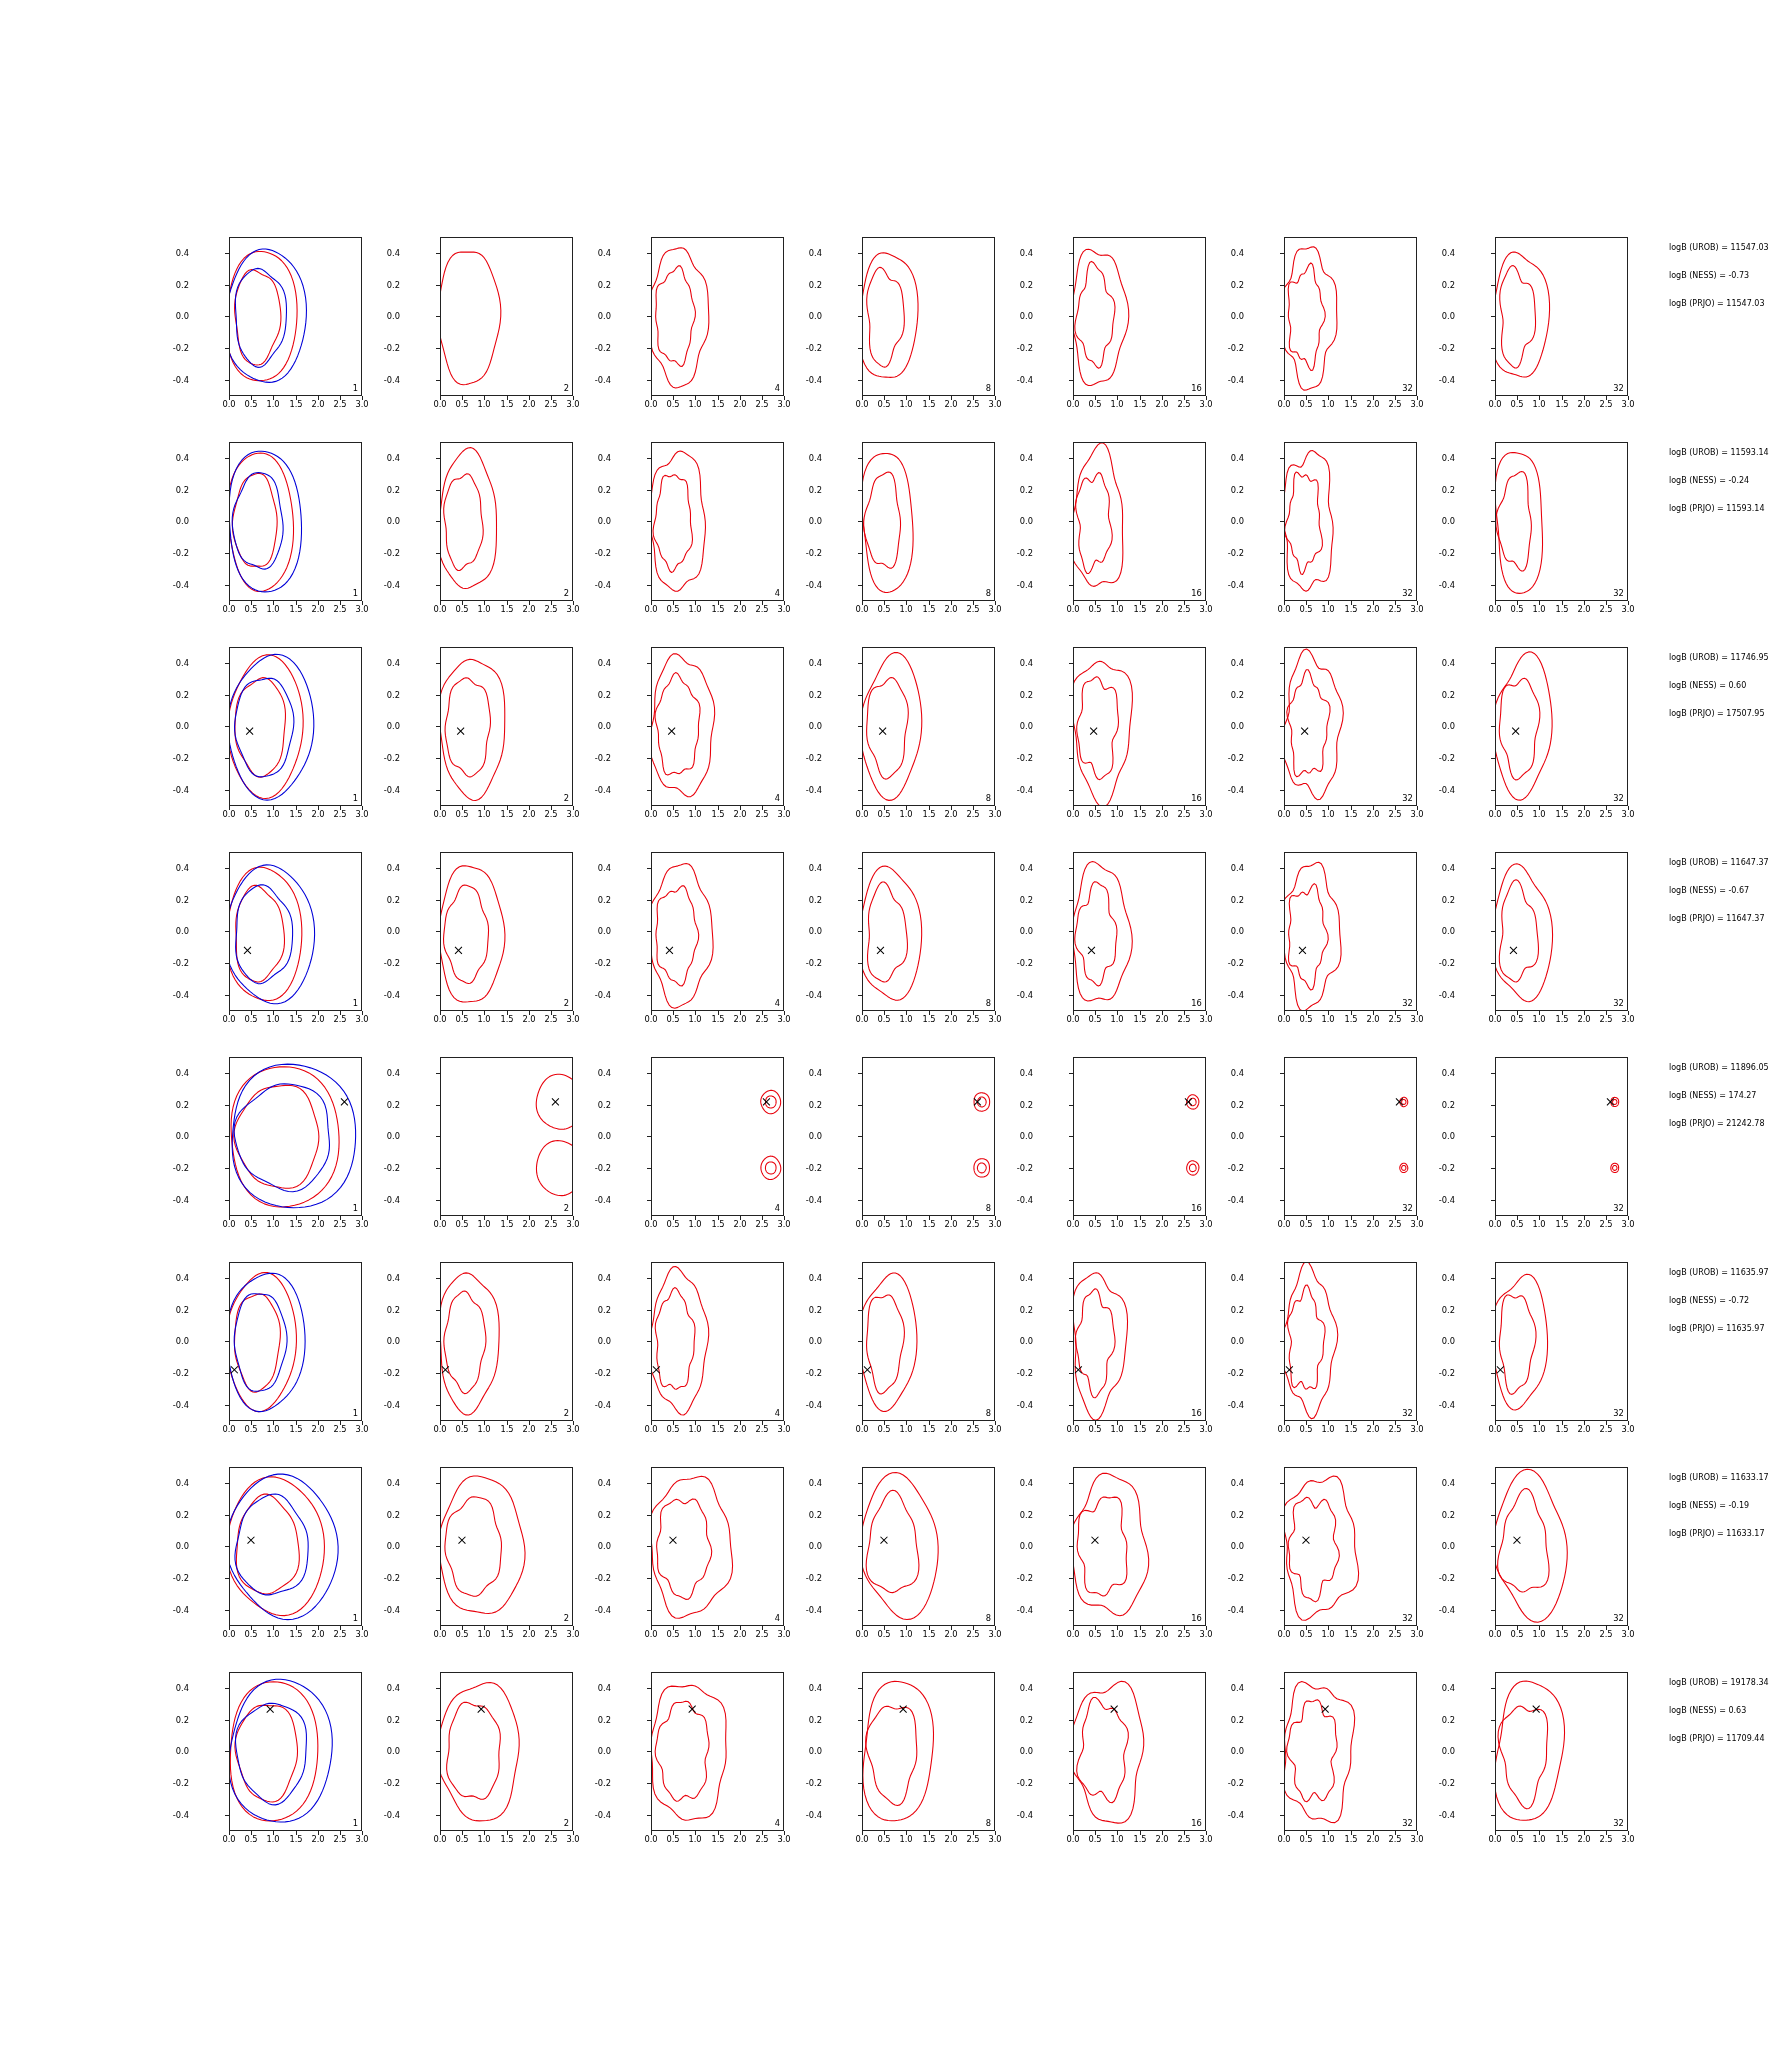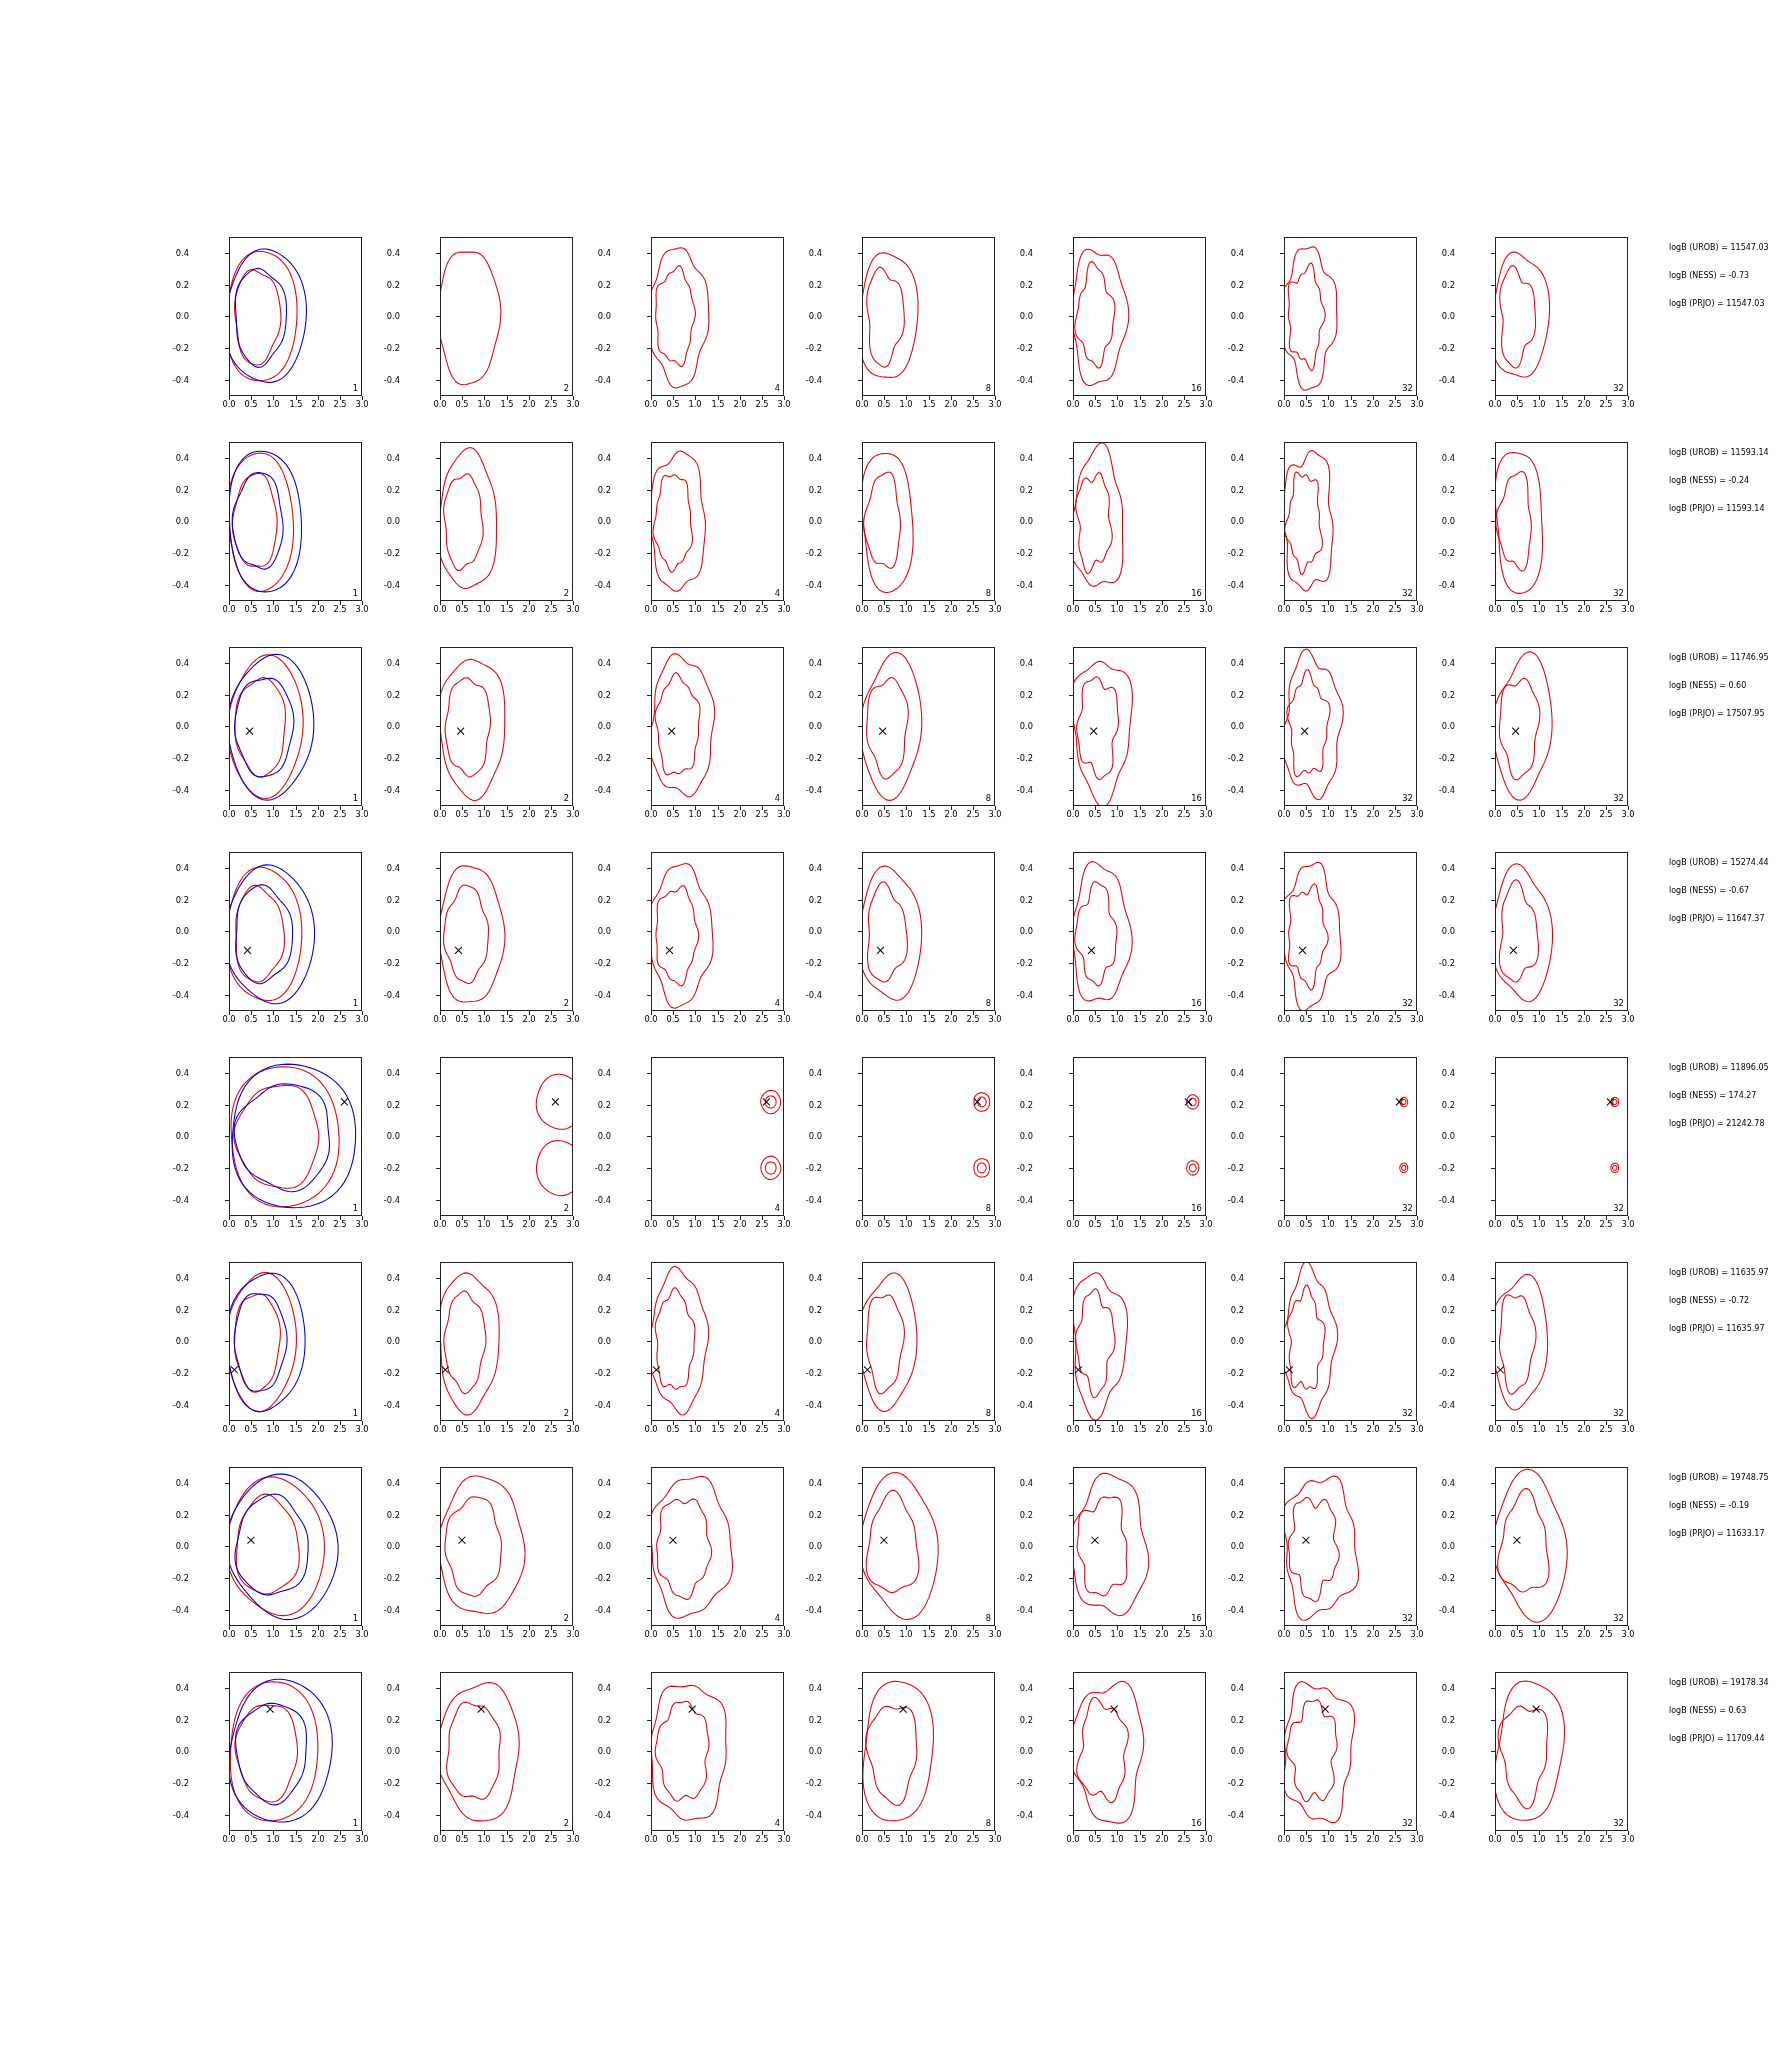--- a/index.html
+++ b/index.html
@@ -1092,21 +1092,21 @@
           <div class="xtickmark" style="left: 104px;"></div>
           <div class="xtick" style="left: 126px;">2.0</div>
           <div class="xtickmark" style="left: 126px;"></div>
           <div class="xtick" style="left: 148px;">2.5</div>
           <div class="xtickmark" style="left: 148px;"></div>
           <div class="xtick" style="left: 170px;">3.0</div>
           <div class="xtickmark" style="left: 170px;"></div>
           <div class="panel-label">32</div>
         </div>
         <div class="annot" style="top: 6.4px; left: 1477px;">
-          <div>logB (UROB) = 15274.44</div>
+          <div>logB (UROB) = 11647.37</div>
           <div>logB (NESS) = -0.67</div>
           <div>logB (PRJO) = 11647.37</div>
         </div>
       </div>
       <div class="row">
         <div class="panel" style="left: 0px;">
           <div class="axes">
             <svg viewBox="0 0 208 248" preserveAspectRatio="none">
               <path class="curve-red" d="M173.05,124.00 L172.46,114.91 L171.47,105.90 L170.08,96.94 L168.27,88.04 L165.97,79.23 L163.11,70.57 L159.64,62.14 L155.50,54.08 L150.68,46.50 L145.19,39.56 L139.08,33.38 L132.44,28.03 L125.35,23.56 L117.93,20.00 L110.28,17.30 L102.48,15.41 L94.60,14.28 L86.67,13.84 L78.72,14.06 L70.78,14.94 L62.88,16.52 L55.05,18.83 L47.37,21.97 L39.93,26.00 L32.85,30.96 L26.28,36.87 L20.34,43.70 L15.16,51.36 L10.82,59.70 L7.38,68.58 L4.82,77.79 L3.09,87.17 L2.10,96.57 L1.71,105.87 L1.81,115.01 L2.28,124.00 L3.01,132.86 L3.98,141.65 L5.19,150.43 L6.69,159.24 L8.57,168.09 L10.95,176.92 L13.94,185.65 L17.63,194.13 L22.08,202.19 L27.31,209.64 L33.27,216.32 L39.90,222.06 L47.08,226.79 L54.67,230.44 L62.53,233.05 L70.55,234.65 L78.62,235.33 L86.67,235.18 L94.64,234.30 L102.50,232.74 L110.25,230.53 L117.84,227.68 L125.24,224.16 L132.41,219.91 L139.25,214.92 L145.67,209.14 L151.58,202.58 L156.85,195.30 L161.42,187.37 L165.23,178.91 L168.25,170.05 L170.49,160.94 L172.02,151.69 L172.90,142.41 L173.22,133.17 Z"></path>
               <path class="curve-red" d="M141.13,124.00 L140.65,117.00 L139.50,110.15 L137.88,103.49 L135.99,96.99 L134.00,90.55 L131.97,84.04 L129.83,77.40 L127.41,70.68 L124.48,64.09 L120.88,57.94 L116.51,52.58 L111.42,48.35 L105.77,45.40 L99.78,43.72 L93.71,43.11 L87.72,43.26 L81.91,43.81 L76.27,44.51 L70.72,45.22 L65.20,46.01 L59.68,47.07 L54.20,48.67 L48.87,51.01 L43.84,54.21 L39.20,58.22 L34.99,62.88 L31.16,67.96 L27.58,73.24 L24.08,78.60 L20.56,84.04 L17.00,89.66 L13.54,95.63 L10.40,102.07 L7.91,109.02 L6.37,116.40 L5.96,124.00 L6.73,131.56 L8.55,138.84 L11.17,145.67 L14.26,152.04 L17.55,158.02 L20.86,163.75 L24.13,169.36 L27.44,174.91 L30.94,180.31 L34.79,185.41 L39.09,189.97 L43.84,193.79 L48.95,196.78 L54.30,198.97 L59.76,200.55 L65.23,201.77 L70.71,202.85 L76.27,203.92 L81.97,204.94 L87.86,205.69 L93.92,205.84 L100.01,205.04 L105.92,203.01 L111.42,199.65 L116.30,195.04 L120.46,189.45 L123.92,183.21 L126.81,176.70 L129.33,170.17 L131.67,163.75 L133.95,157.42 L136.16,151.09 L138.18,144.61 L139.81,137.92 L140.84,131.02 Z"></path>
@@ -1843,21 +1843,21 @@
           <div class="xtickmark" style="left: 104px;"></div>
           <div class="xtick" style="left: 126px;">2.0</div>
           <div class="xtickmark" style="left: 126px;"></div>
           <div class="xtick" style="left: 148px;">2.5</div>
           <div class="xtickmark" style="left: 148px;"></div>
           <div class="xtick" style="left: 170px;">3.0</div>
           <div class="xtickmark" style="left: 170px;"></div>
           <div class="panel-label">32</div>
         </div>
         <div class="annot" style="top: 6.4px; left: 1477px;">
-          <div>logB (UROB) = 19748.75</div>
+          <div>logB (UROB) = 11633.17</div>
           <div>logB (NESS) = -0.19</div>
           <div>logB (PRJO) = 11633.17</div>
         </div>
       </div>
       <div class="row">
         <div class="panel" style="left: 0px;">
           <div class="axes">
             <svg viewBox="0 0 208 248" preserveAspectRatio="none">
               <path class="curve-red" d="M139.38,124.00 L139.50,114.80 L139.25,105.52 L138.56,96.19 L137.39,86.87 L135.67,77.64 L133.33,68.62 L130.35,59.96 L126.73,51.81 L122.50,44.31 L117.71,37.59 L112.44,31.72 L106.80,26.74 L100.86,22.65 L94.73,19.40 L88.47,16.95 L82.13,15.23 L75.74,14.19 L69.33,13.82 L62.92,14.13 L56.53,15.14 L50.19,16.94 L43.98,19.58 L37.95,23.13 L32.21,27.62 L26.85,33.05 L21.95,39.36 L17.60,46.46 L13.84,54.21 L10.69,62.45 L8.11,71.02 L6.05,79.77 L4.44,88.60 L3.19,97.43 L2.22,106.26 L1.47,115.10 L0.92,124.00 L0.59,133.01 L0.53,142.19 L0.82,151.52 L1.56,160.98 L2.86,170.46 L4.82,179.83 L7.49,188.90 L10.91,197.48 L15.05,205.36 L19.86,212.38 L25.23,218.42 L31.05,223.39 L37.20,227.30 L43.55,230.18 L50.01,232.12 L56.48,233.22 L62.94,233.58 L69.33,233.28 L75.66,232.38 L81.91,230.88 L88.06,228.77 L94.10,225.99 L99.98,222.50 L105.63,218.25 L111.00,213.19 L115.99,207.35 L120.54,200.75 L124.59,193.50 L128.10,185.68 L131.08,177.43 L133.52,168.87 L135.48,160.09 L137.01,151.18 L138.14,142.19 L138.93,133.13 Z"></path>
               <path class="curve-red" d="M107.20,124.00 L106.95,117.35 L106.30,110.77 L105.39,104.28 L104.33,97.82 L103.16,91.33 L101.81,84.79 L100.16,78.27 L98.06,71.99 L95.41,66.22 L92.16,61.28 L88.37,57.40 L84.20,54.68 L79.82,53.04 L75.42,52.24 L71.12,51.95 L66.96,51.85 L62.93,51.69 L58.93,51.42 L54.91,51.13 L50.81,51.07 L46.67,51.52 L42.56,52.73 L38.57,54.82 L34.80,57.78 L31.29,61.46 L28.02,65.64 L24.92,70.13 L21.92,74.80 L18.96,79.66 L16.06,84.79 L13.32,90.31 L10.93,96.33 L9.11,102.85 L8.03,109.78 L7.80,116.91 L8.40,124.00 L9.69,130.82 L11.46,137.26 L13.45,143.30 L15.47,149.06 L17.41,154.68 L19.25,160.29 L21.11,165.96 L23.12,171.60 L25.44,177.06 L28.16,182.10 L31.30,186.53 L34.80,190.22 L38.56,193.20 L42.48,195.59 L46.49,197.59 L50.54,199.37 L54.68,201.01 L58.93,202.43 L63.32,203.42 L67.80,203.69 L72.28,202.92 L76.61,200.94 L80.62,197.69 L84.20,193.32 L87.28,188.14 L89.92,182.50 L92.23,176.74 L94.36,171.09 L96.47,165.63 L98.62,160.29 L100.79,154.91 L102.87,149.33 L104.69,143.42 L106.09,137.17 L106.94,130.65 Z"></path>

